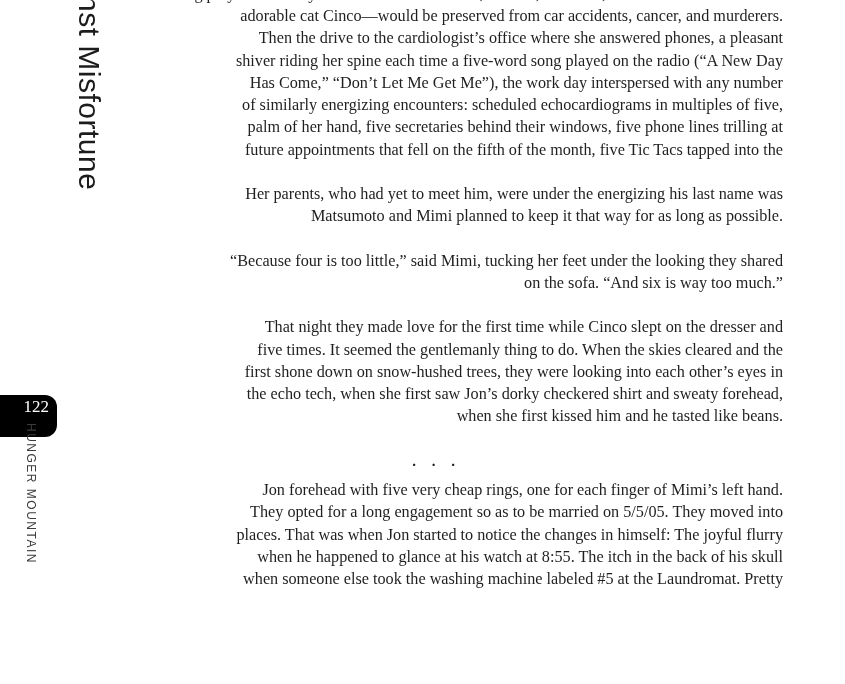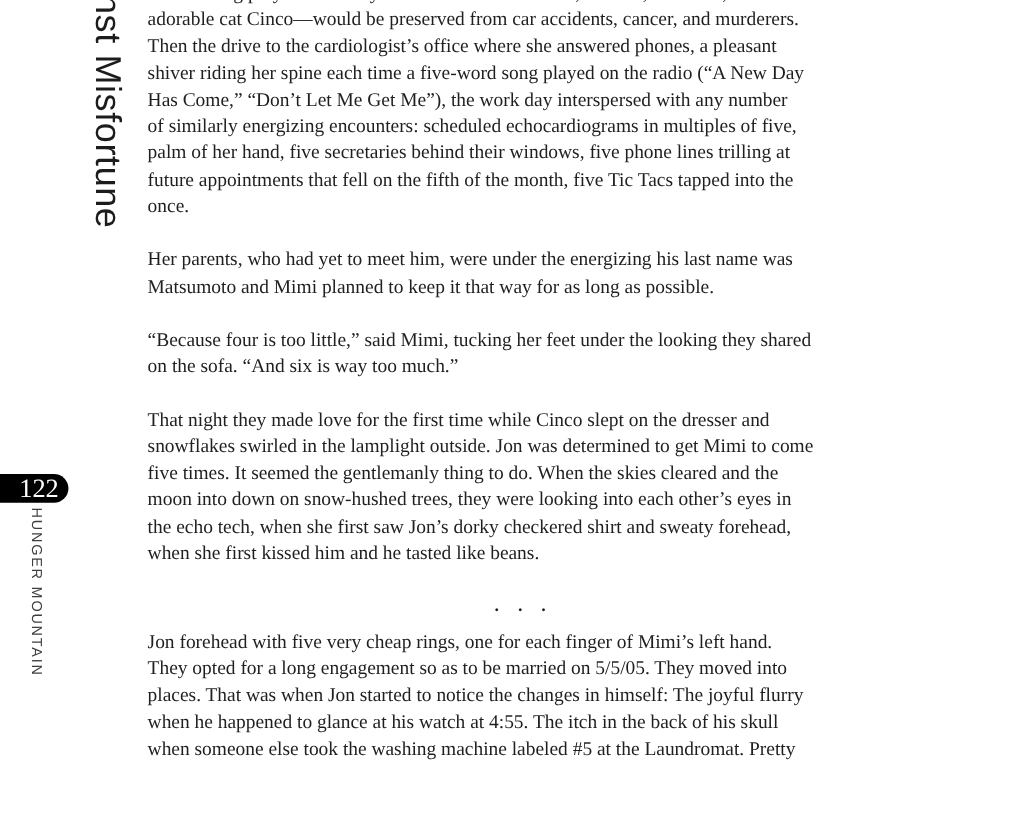--- a/index.html
+++ b/index.html
@@ -29,28 +29,28 @@
     font-weight: 400;
     letter-spacing: 0.5px;
     color: #1c1c1c;
     white-space: nowrap;
   }
   .page-badge {
     position: absolute;
     left: 0;
     top: 395px;
     width: 57px;
-    height: 24px;
+    height: 42px;
     background: #000000;
     border-radius: 0 12px 12px 0;
     box-sizing: border-box;
     text-align: right;
     padding-right: 8px;
     font-family: "Liberation Serif", "DejaVu Serif", serif;
-    font-size: 22px;
+    font-size: 17px;
     line-height: 23px;
     color: #ffffff;
   }
   .journal-vertical {
     position: absolute;
     left: 24px;
     top: 423px;
     writing-mode: vertical-rl;
     font-family: "Liberation Sans", "DejaVu Sans", sans-serif;
     font-size: 12px;
@@ -72,21 +72,21 @@
   }
   .clip-line {
     height: 5px;
     overflow: hidden;
   }
   .clip-line span {
     display: block;
     margin-top: -17.5px;
     white-space: nowrap;
   }
-  .para { margin: 0 0 22px 0; }
+  .para { margin: 0 0 22px 0; text-align: right; }
   .para .line { white-space: nowrap; }
   .sbreak {
     width: 627px;
     text-align: center;
     letter-spacing: 6px;
     font-weight: 700;
     font-size: 15px;
     margin-top: 2px;
     margin-bottom: 7px;
     line-height: 22.3px;
@@ -112,42 +112,40 @@
     </div>
     <div id="paras">
         <div class="para">
           <div class="line">adorable cat Cinco—would be preserved from car accidents, cancer, and murderers.</div>
           <div class="line">Then the drive to the cardiologist’s office where she answered phones, a pleasant</div>
           <div class="line">shiver riding her spine each time a five-word song played on the radio (“A New Day</div>
           <div class="line">Has Come,” “Don’t Let Me Get Me”), the work day interspersed with any number</div>
           <div class="line">of similarly energizing encounters: scheduled echocardiograms in multiples of five,</div>
           <div class="line">palm of her hand, five secretaries behind their windows, five phone lines trilling at</div>
           <div class="line">future appointments that fell on the fifth of the month, five Tic Tacs tapped into the</div>
-          <div class="line">once.</div>
         </div>
         <div class="para">
           <div class="line">Her parents, who had yet to meet him, were under the energizing his last name was</div>
           <div class="line">Matsumoto and Mimi planned to keep it that way for as long as possible.</div>
         </div>
         <div class="para">
           <div class="line">“Because four is too little,” said Mimi, tucking her feet under the looking they shared</div>
           <div class="line">on the sofa. “And six is way too much.”</div>
         </div>
         <div class="para">
           <div class="line">That night they made love for the first time while Cinco slept on the dresser and</div>
-          <div class="line">snowflakes swirled in the lamplight outside. Jon was determined to get Mimi to come</div>
           <div class="line">five times. It seemed the gentlemanly thing to do. When the skies cleared and the</div>
-          <div class="line">moon into down on snow-hushed trees, they were looking into each other’s eyes in</div>
+          <div class="line">first shone down on snow-hushed trees, they were looking into each other’s eyes in</div>
           <div class="line">the echo tech, when she first saw Jon’s dorky checkered shirt and sweaty forehead,</div>
           <div class="line">when she first kissed him and he tasted like beans.</div>
         </div>
         <div class="sbreak">. . .</div>
         <div class="para">
           <div class="line">Jon forehead with five very cheap rings, one for each finger of Mimi’s left hand.</div>
           <div class="line">They opted for a long engagement so as to be married on <b>5/5/05</b>. They moved into</div>
           <div class="line">places. That was when Jon started to notice the changes in himself: The joyful flurry</div>
-          <div class="line">when he happened to glance at his watch at <b>4:55</b>. The itch in the back of his skull</div>
+          <div class="line">when he happened to glance at his watch at <b>8:55</b>. The itch in the back of his skull</div>
           <div class="line">when someone else took the washing machine labeled <b>#5</b> at the Laundromat. Pretty</div>
         </div>
       </div>
   </div>
 
 </div>
 
 </body></html>

